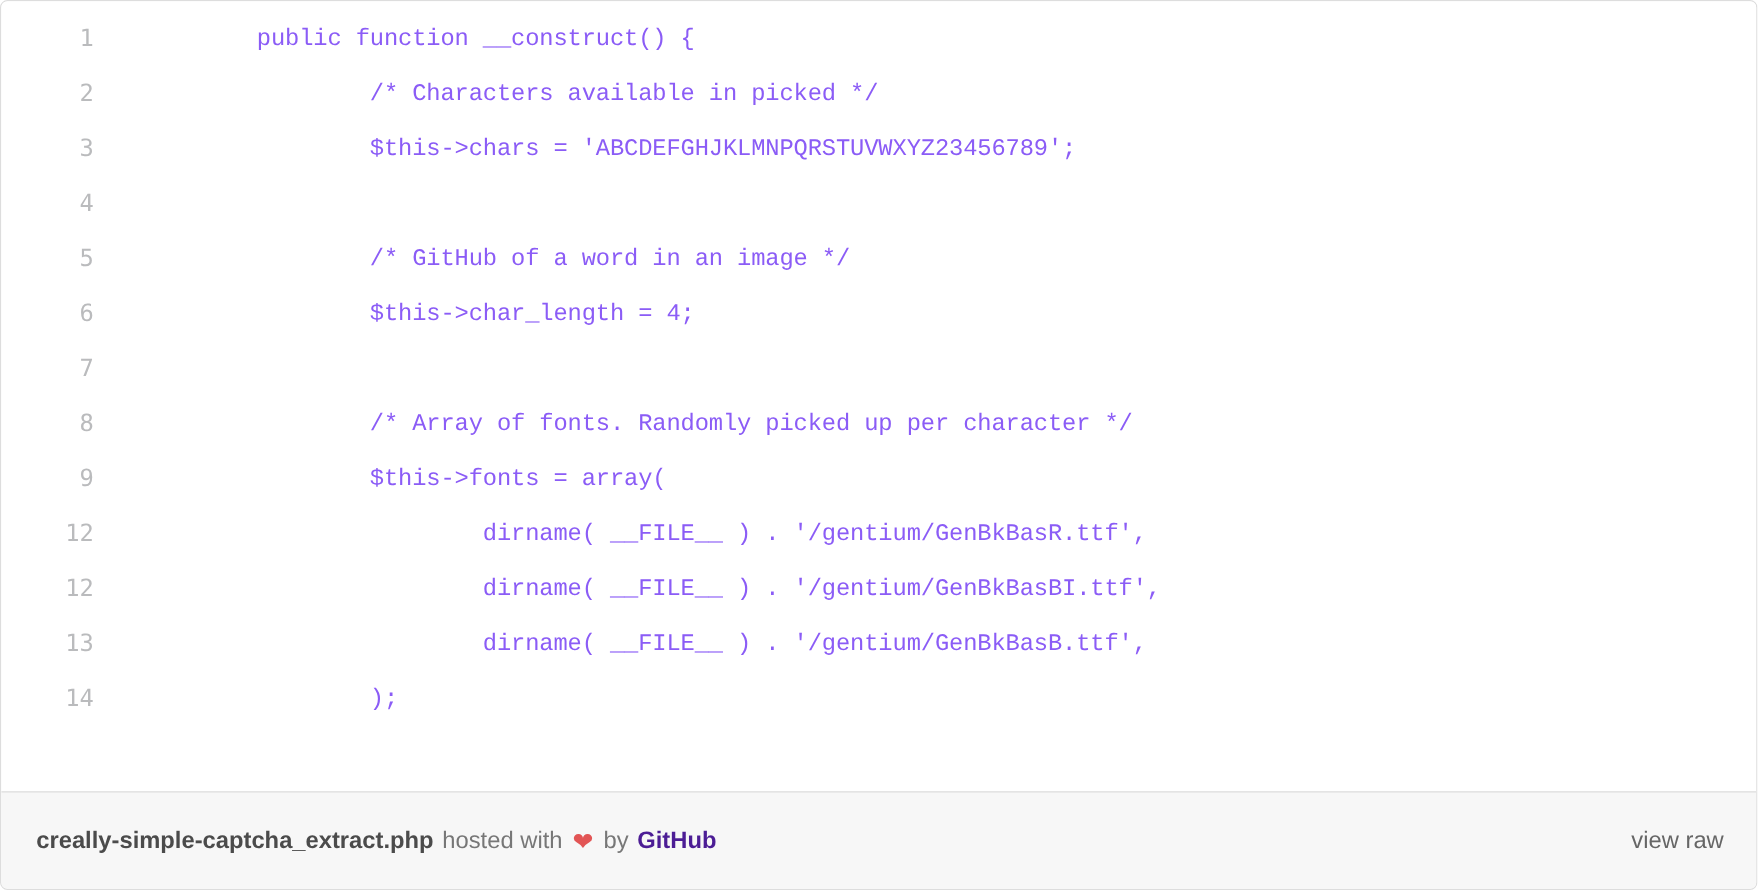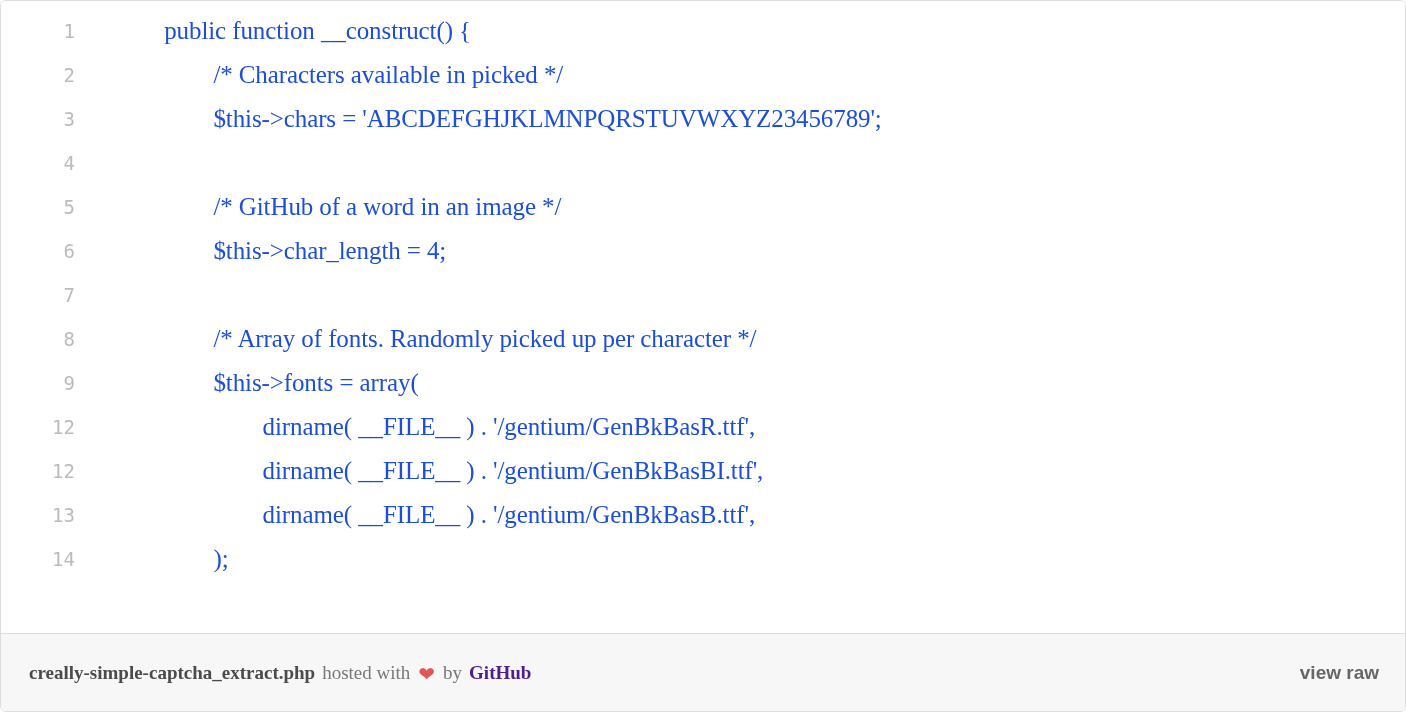--- a/index.html
+++ b/index.html
@@ -59,23 +59,23 @@
     font-size: 19px;
     line-height: 44px;
     font-weight: 400;
     user-select: none;
     white-space: nowrap;
   }
 
   td.line-code {
     padding: 0 12px 0 16px;
     vertical-align: middle;
-    color: #1d4ed8;
-    font-family: Liberation Serif, serif;
-    font-size: 25px;
+    color: #8b5cf6;
+    font-family: Liberation Mono, monospace;
+    font-size: 19px;
     line-height: 44px;
     white-space: pre;
     overflow: hidden;
     letter-spacing: -0.1px;
   }
 
   
   .gist-meta {
     flex: 0 0 auto;
     height: 78px;
@@ -88,21 +88,20 @@
     padding: 0 26px 0 28px;
     font-family: "Liberation Sans", sans-serif;
     font-size: 19px;
     color: #666666;
   }
 
   .gist-meta-left {
     display: flex;
     align-items: center;
     white-space: nowrap;
-    font-family: Liberation Serif, serif;
   }
 
   .gist-filename {
     font-weight: bold;
     color: #4b4b4b;
     text-decoration: none;
   }
 
   .gist-hosted-with {
     color: #777777;
@@ -123,21 +122,21 @@
     margin-right: 7px;
   }
 
   .gist-github {
     font-weight: bold;
     color: #4c1d95;
     text-decoration: none;
   }
 
   .gist-raw {
-    font-weight: bold;
+    font-weight: normal;
     color: #666666;
     text-decoration: none;
     white-space: nowrap;
     font-size: 19px;
   }
 </style>
 </head>
 <body>
 
 <div class="gist">

